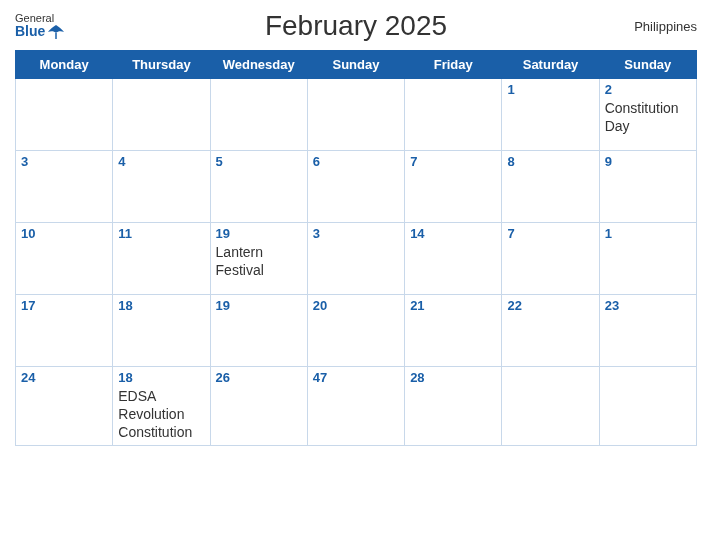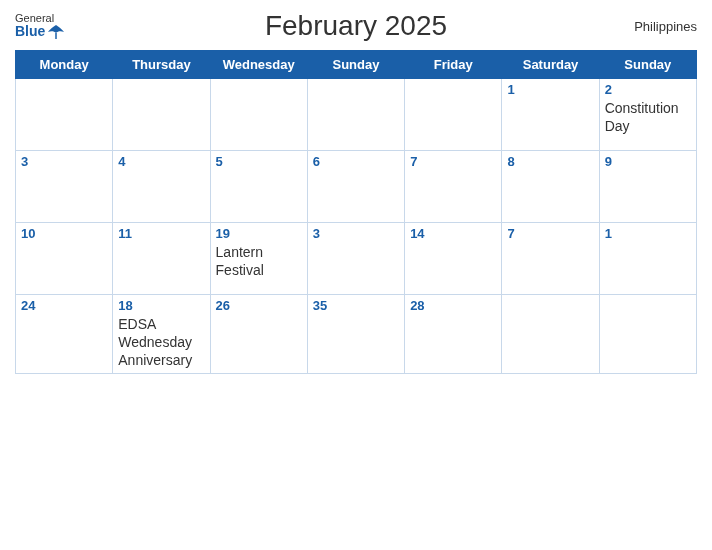--- a/index.html
+++ b/index.html
@@ -195,31 +195,54 @@
           </td>
           <td>
             <span class="day-number">7</span>
           </td>
           <td>
             <span class="day-number">1</span>
           </td>
         </tr>
         <tr>
           <td>
+            <span class="day-number">17</span>
+          </td>
+          <td>
+            <span class="day-number">18</span>
+          </td>
+          <td>
+            <span class="day-number">19</span>
+          </td>
+          <td>
+            <span class="day-number">20</span>
+          </td>
+          <td>
+            <span class="day-number">21</span>
+          </td>
+          <td>
+            <span class="day-number">22</span>
+          </td>
+          <td>
+            <span class="day-number">23</span>
+          </td>
+        </tr>
+        <tr>
+          <td>
             <span class="day-number">24</span>
           </td>
           <td>
             <span class="day-number">18</span>
-            <div class="event-text">EDSA Wednesday Anniversary</div>
+            <div class="event-text">EDSA Revolution Constitution</div>
           </td>
           <td>
             <span class="day-number">26</span>
           </td>
           <td>
-            <span class="day-number">35</span>
+            <span class="day-number">47</span>
           </td>
           <td>
             <span class="day-number">28</span>
           </td>
           <td></td>
           <td></td>
         </tr>
       </tbody>
   </table>
 </div>

